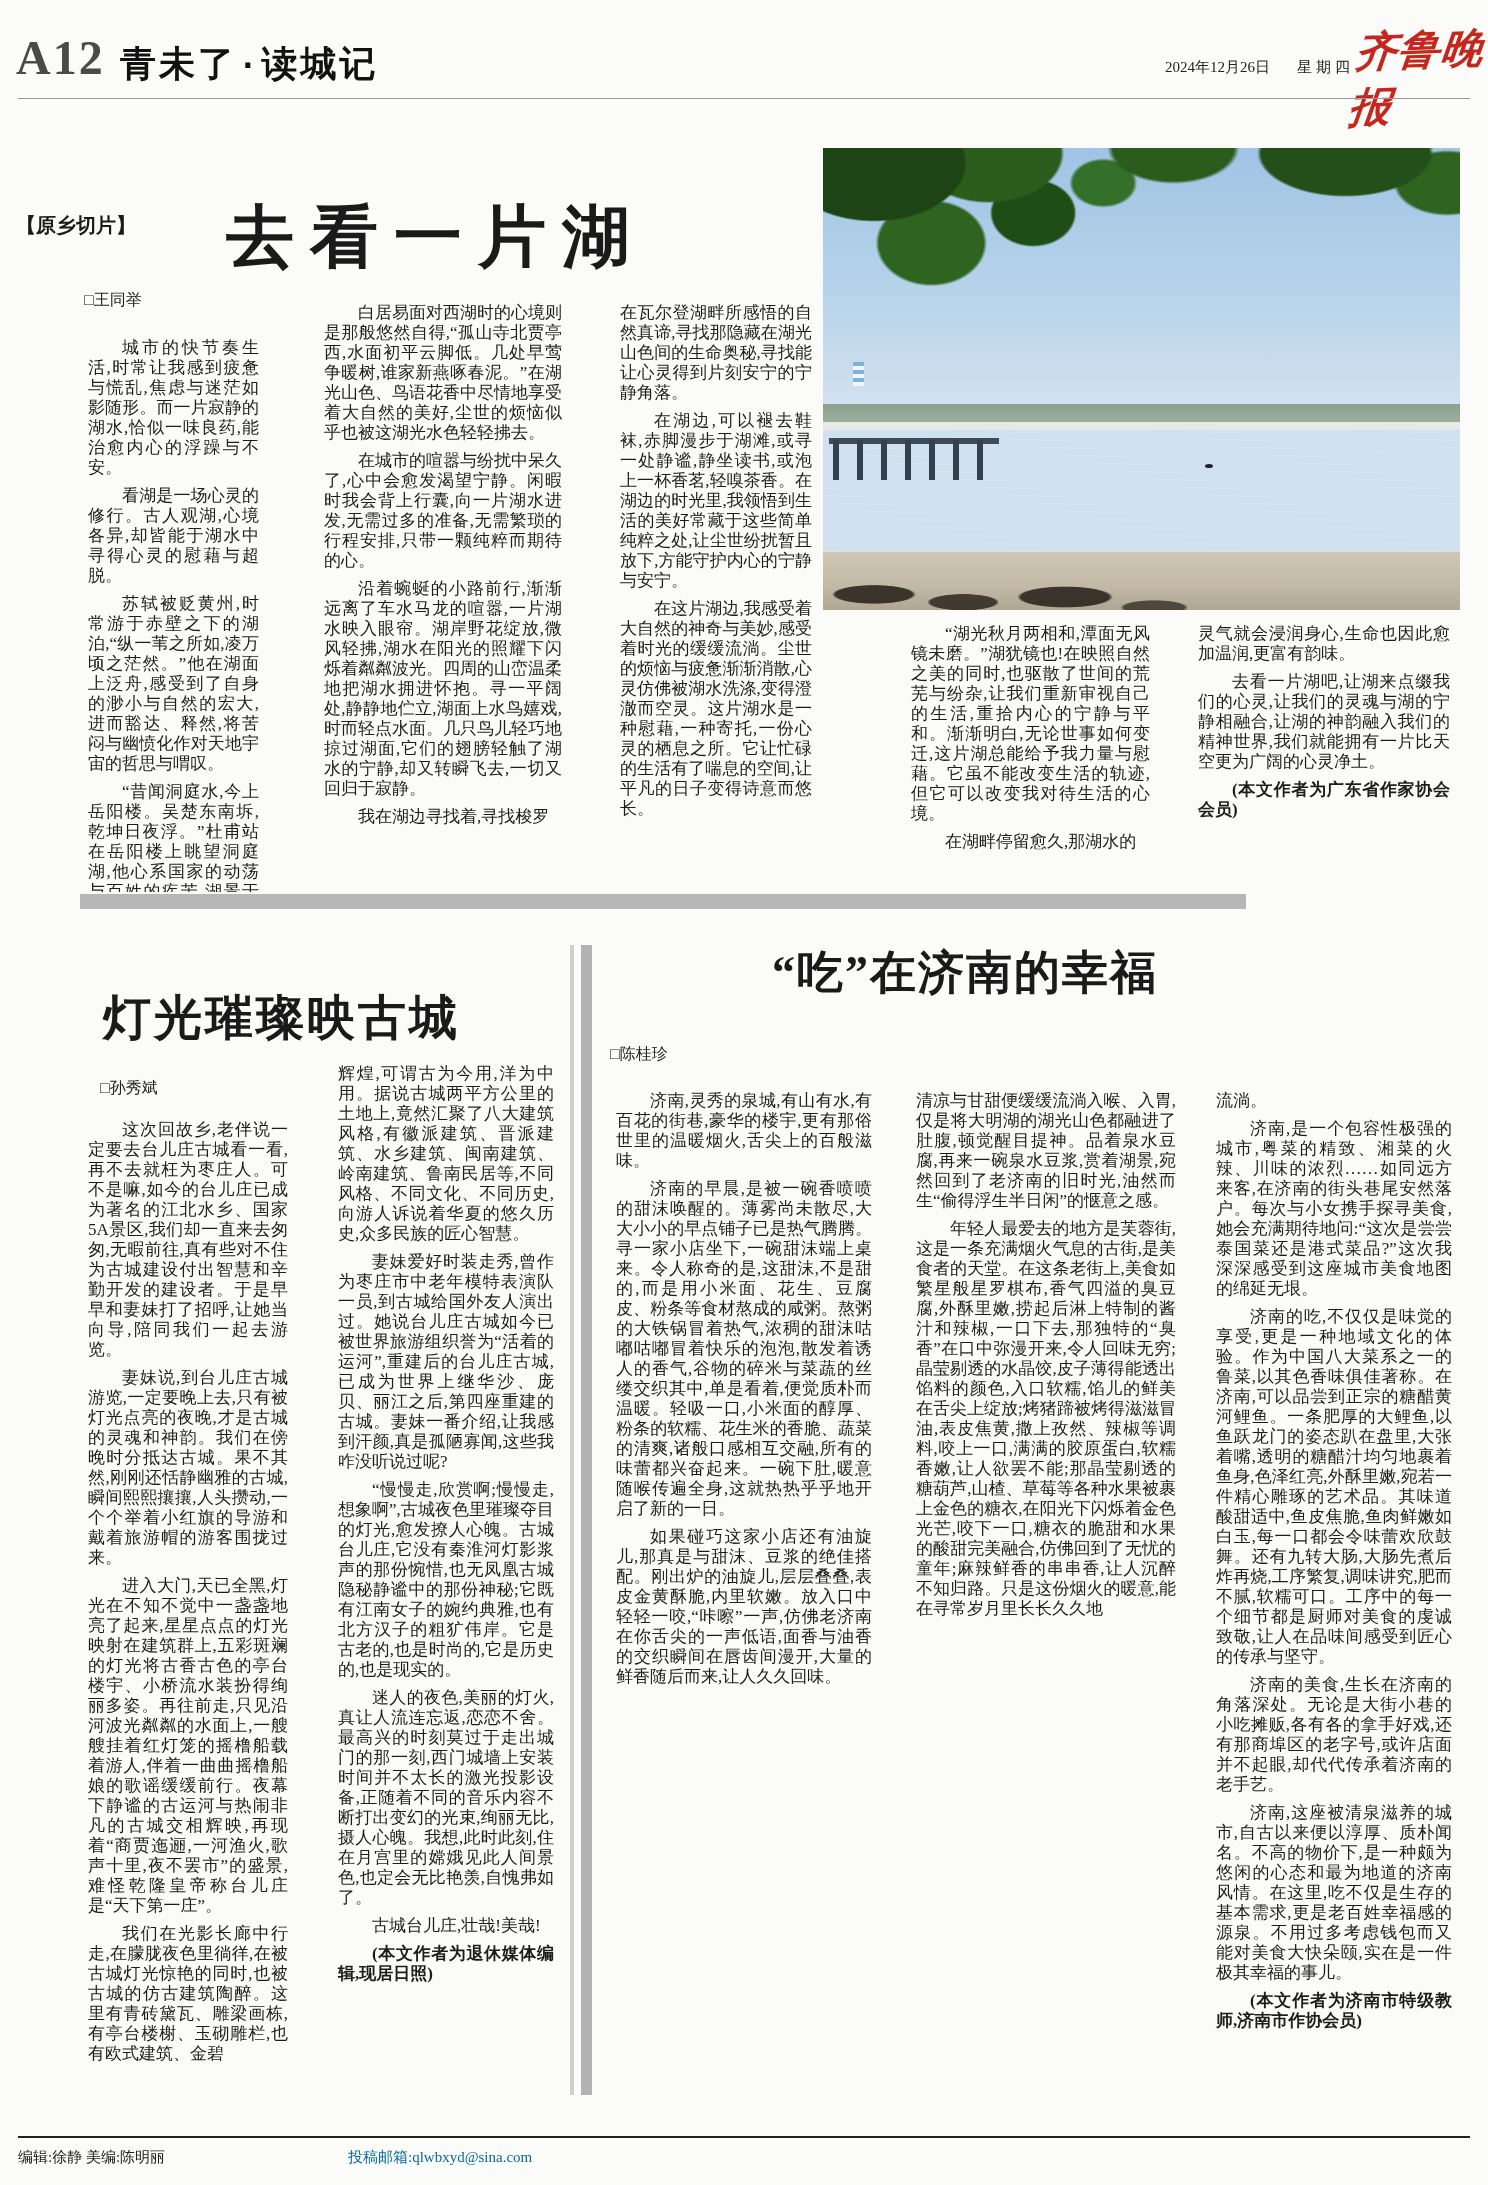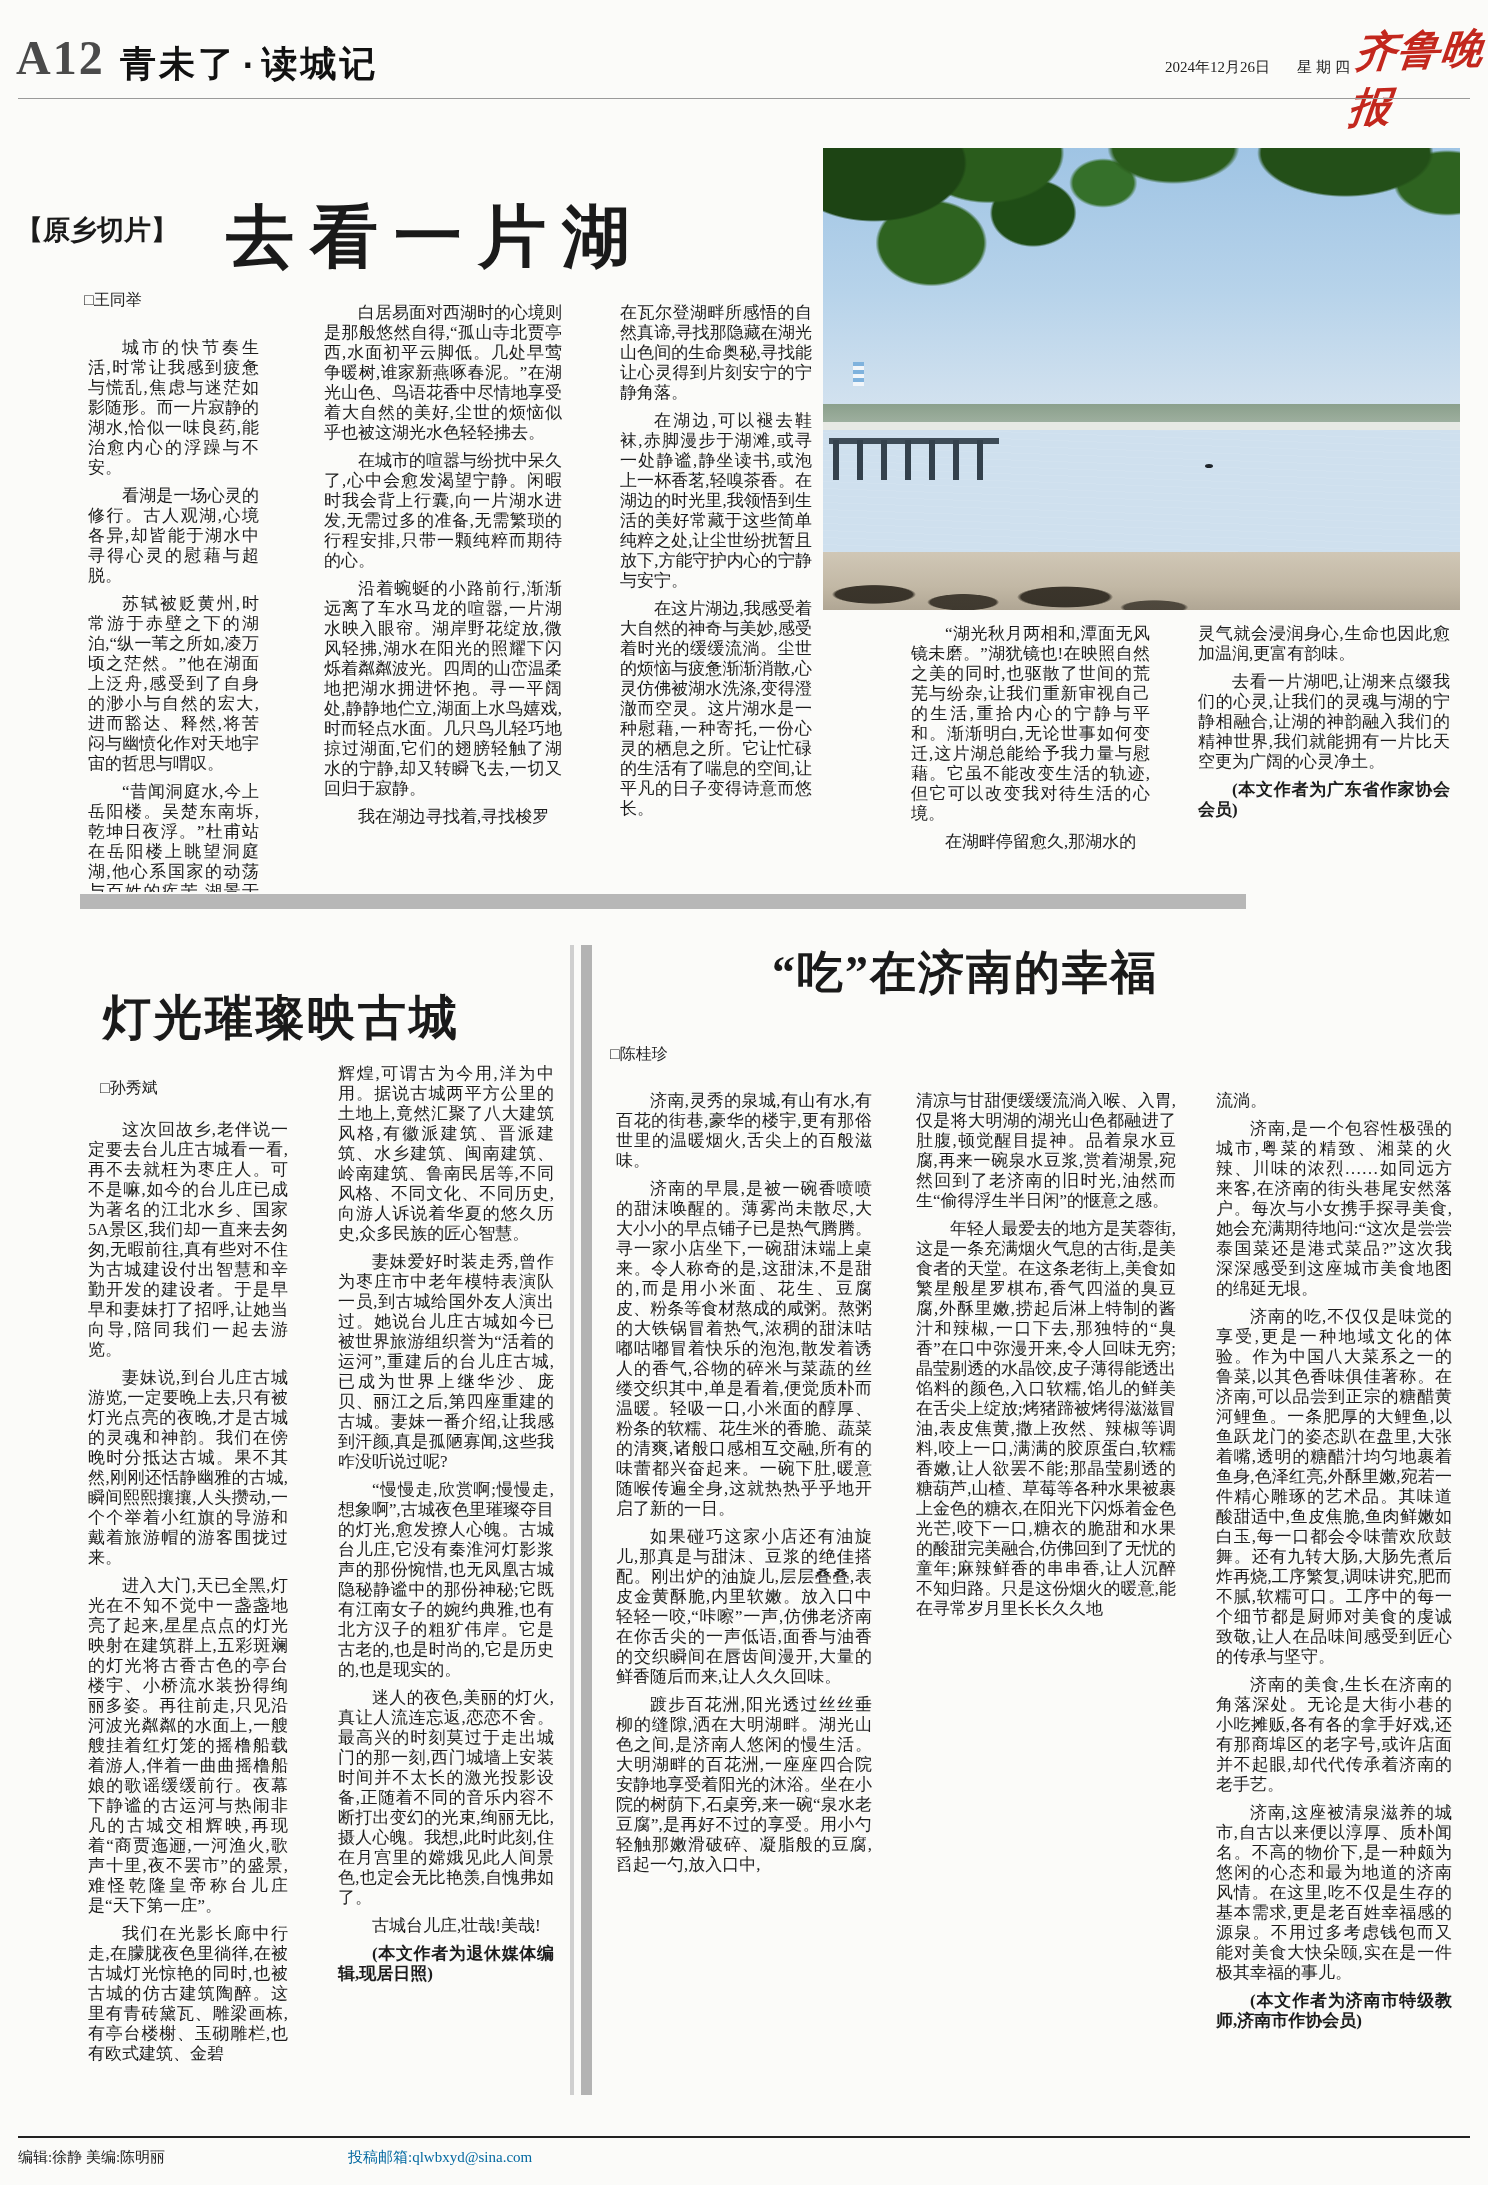--- a/index.html
+++ b/index.html
@@ -9,21 +9,21 @@
   
   .page-label{left:16px;top:30px;font-size:48px;font-weight:bold;color:#4a4a4a;letter-spacing:2px;}
   .section-title{left:120px;top:40px;font-size:36px;font-weight:bold;color:#111;
        font-family:Liberation Mono, monospace;letter-spacing:3px;}
   .hdr-date{left:1165px;top:58px;font-size:15px;color:#222;}
   .hdr-week{left:1297px;top:58px;font-size:15px;color:#222;letter-spacing:4px;text-align:right;}
   .masthead{left:1352px;top:22px;font-size:42px;font-weight:bold;font-style:italic;
        color:#c3271d;letter-spacing:1px;transform:skewX(-8deg) rotate(-2deg);}
   .hdr-rule{left:18px;top:98px;width:1452px;height:1px;background:#9a9a9a;}
   
-  .a1-tag{left:16px;top:212px;font-size:27px;font-weight:bold;
+  .a1-tag{left:16px;top:212px;font-size:20px;font-weight:bold;
        font-family:"Liberation Sans","DejaVu Sans",sans-serif;}
   .a1-title{left:226px;top:192px;font-size:68px;font-weight:bold;letter-spacing:16px;}
   .author{font-size:16px;color:#222;}
   .a1-author{left:84px;top:290px;}
   .col{position:absolute;font-size:17px;line-height:20px;text-align:justify;overflow:hidden;color:#1c1c1c;}
   .col p{margin:8px;text-indent:2em;}
   .col p.cont{text-indent:0;}
   .col p.bio{font-weight:bold;}
   .a1c1{left:80px;top:330px;width:187px;height:562px;}
   .a1c2{left:316px;top:295px;width:254px;height:597px;}
@@ -158,21 +158,20 @@
 
 <div class="abs vdiv1"></div>
 <div class="abs vdiv2"></div>
 
 <div class="abs a3-title">“吃”在济南的幸福</div>
 <div class="abs author a3-author">□陈桂珍</div>
 <div class="col a3c1">
   <p>济南,灵秀的泉城,有山有水,有百花的街巷,豪华的楼宇,更有那俗世里的温暖烟火,舌尖上的百般滋味。</p>
   <p>济南的早晨,是被一碗香喷喷的甜沫唤醒的。薄雾尚未散尽,大大小小的早点铺子已是热气腾腾。寻一家小店坐下,一碗甜沫端上桌来。令人称奇的是,这甜沫,不是甜的,而是用小米面、花生、豆腐皮、粉条等食材熬成的咸粥。熬粥的大铁锅冒着热气,浓稠的甜沫咕嘟咕嘟冒着快乐的泡泡,散发着诱人的香气,谷物的碎米与菜蔬的丝缕交织其中,单是看着,便觉质朴而温暖。轻吸一口,小米面的醇厚、粉条的软糯、花生米的香脆、蔬菜的清爽,诸般口感相互交融,所有的味蕾都兴奋起来。一碗下肚,暖意随喉传遍全身,这就热热乎乎地开启了新的一日。</p>
   <p>如果碰巧这家小店还有油旋儿,那真是与甜沫、豆浆的绝佳搭配。刚出炉的油旋儿,层层叠叠,表皮金黄酥脆,内里软嫩。放入口中轻轻一咬,“咔嚓”一声,仿佛老济南在你舌尖的一声低语,面香与油香的交织瞬间在唇齿间漫开,大量的鲜香随后而来,让人久久回味。</p>
-  <p>踱步百花洲,阳光透过丝丝垂柳的缝隙,洒在大明湖畔。湖光山色之间,是济南人悠闲的慢生活。大明湖畔的百花洲,一座座四合院安静地享受着阳光的沐浴。坐在小院的树荫下,石桌旁,来一碗“泉水老豆腐”,是再好不过的享受。用小勺轻触那嫩滑破碎、凝脂般的豆腐,舀起一勺,放入口中,</p>
 </div>
 <div class="col a3c2">
   <p class="cont">清凉与甘甜便缓缓流淌入喉、入胃,仅是将大明湖的湖光山色都融进了肚腹,顿觉醒目提神。品着泉水豆腐,再来一碗泉水豆浆,赏着湖景,宛然回到了老济南的旧时光,油然而生“偷得浮生半日闲”的惬意之感。</p>
   <p>年轻人最爱去的地方是芙蓉街,这是一条充满烟火气息的古街,是美食者的天堂。在这条老街上,美食如繁星般星罗棋布,香气四溢的臭豆腐,外酥里嫩,捞起后淋上特制的酱汁和辣椒,一口下去,那独特的“臭香”在口中弥漫开来,令人回味无穷;晶莹剔透的水晶饺,皮子薄得能透出馅料的颜色,入口软糯,馅儿的鲜美在舌尖上绽放;烤猪蹄被烤得滋滋冒油,表皮焦黄,撒上孜然、辣椒等调料,咬上一口,满满的胶原蛋白,软糯香嫩,让人欲罢不能;那晶莹剔透的糖葫芦,山楂、草莓等各种水果被裹上金色的糖衣,在阳光下闪烁着金色光芒,咬下一口,糖衣的脆甜和水果的酸甜完美融合,仿佛回到了无忧的童年;麻辣鲜香的串串香,让人沉醉不知归路。只是这份烟火的暖意,能在寻常岁月里长长久久地</p>
 </div>
 <div class="col a3c3">
   <p class="cont">流淌。</p>
   <p>济南,是一个包容性极强的城市,粤菜的精致、湘菜的火辣、川味的浓烈……如同远方来客,在济南的街头巷尾安然落户。每次与小女携手探寻美食,她会充满期待地问:“这次是尝尝泰国菜还是港式菜品?”这次我深深感受到这座城市美食地图的绵延无垠。</p>
   <p>济南的吃,不仅仅是味觉的享受,更是一种地域文化的体验。作为中国八大菜系之一的鲁菜,以其色香味俱佳著称。在济南,可以品尝到正宗的糖醋黄河鲤鱼。一条肥厚的大鲤鱼,以鱼跃龙门的姿态趴在盘里,大张着嘴,透明的糖醋汁均匀地裹着鱼身,色泽红亮,外酥里嫩,宛若一件精心雕琢的艺术品。其味道酸甜适中,鱼皮焦脆,鱼肉鲜嫩如白玉,每一口都会令味蕾欢欣鼓舞。还有九转大肠,大肠先煮后炸再烧,工序繁复,调味讲究,肥而不腻,软糯可口。工序中的每一个细节都是厨师对美食的虔诚致敬,让人在品味间感受到匠心的传承与坚守。</p>
   <p>济南的美食,生长在济南的角落深处。无论是大街小巷的小吃摊贩,各有各的拿手好戏,还有那商埠区的老字号,或许店面并不起眼,却代代传承着济南的老手艺。</p>

